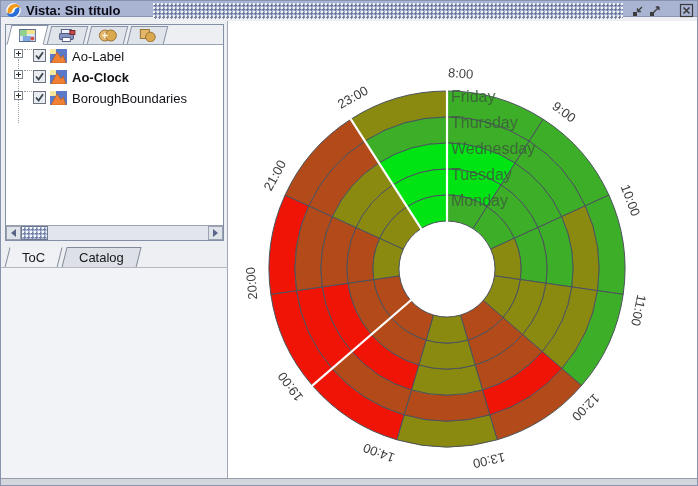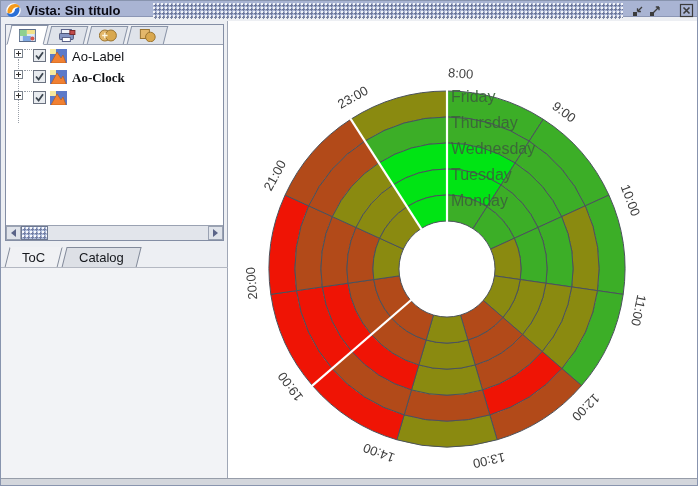--- a/index.html
+++ b/index.html
@@ -28,21 +28,21 @@
   .ttab.sel{background:#ffffff;height:20px;margin-bottom:-1px;border-bottom:1px solid #fff;}
   .ttab .ic{transform:skewX(14deg);display:flex;}
   .tree-content{position:relative;height:166px;overflow:hidden;padding-top:4px;background:#fff;}
   .tree-vline{position:absolute;left:12px;top:14px;height:64px;border-left:1px dotted #9aa0a8;}
   .trow{position:relative;display:flex;height:21px;padding-left:8px;white-space:nowrap;}
   .texpand{flex:0 0 auto;display:flex;}
   .tdots{flex:0 0 auto;width:8px;border-top:1px dotted #9aa0a8;margin:0 1px;}
   .tcheck{flex:0 0 auto;display:flex;margin-right:4px;}
   .tlicon{flex:0 0 auto;display:flex;margin-right:5px;}
   .tlabel{font-size:13px;color:#101216;}
-  .tlabel.bold{font-weight:bold;font-family:Liberation Serif, serif;}
+  .tlabel.bold{font-weight:bold;}
   
   .hscroll{position:absolute;left:0;bottom:0;width:100%;height:15px;background:#e2e5eb;border-top:1px solid #9aa2b2;display:flex;}
   .sb-btn{width:15px;height:14px;background:#dfe3ea;border:1px solid #9aa2b2;display:flex;align-items:center;justify-content:center;}
   .sb-arrow-l{width:0;height:0;border-top:4px solid transparent;border-bottom:4px solid transparent;border-right:5px solid #5a6488;}
   .sb-arrow-r{width:0;height:0;border-top:4px solid transparent;border-bottom:4px solid transparent;border-left:5px solid #5a6488;}
   .sb-thumb{width:27px;height:14px;border:1px solid #6e7890;background-color:#aebcda;
     background-image:radial-gradient(circle at 1px 1px, rgba(255,255,255,.9) 1px, transparent 1.4px),
                      radial-gradient(circle at 2.5px 2.5px, rgba(90,100,140,.7) 1px, transparent 1.4px);
     background-size:4px 4px;}
   .sb-track{flex:1;}
@@ -196,20 +196,21 @@
                   <path d="M3 6.5l2.6 3L10 3.2" stroke="#3c4650" stroke-width="1.8" fill="none"></path>
                 </svg>
               </span>
               <span class="tlicon">
                 <svg width="17" height="14">
                   <rect width="17" height="14" fill="#5b79c9"></rect>
                   <rect width="6" height="5" fill="#f5e9a0"></rect>
                   <path d="M1 14L7 3l4 6 2-3 3 8z" fill="#f08033" stroke="#b85a10" stroke-width="0.6"></path>
                 </svg>
               </span>
+              <span class="tlabel">BoroughBoundaries</span>
             </div>
           </div>
         <div class="hscroll">
           <div class="sb-btn">
               <div class="sb-arrow-l"></div>
             </div>
           <div class="sb-thumb"></div>
           <div class="sb-track"></div>
           <div class="sb-btn">
               <div class="sb-arrow-r"></div>

